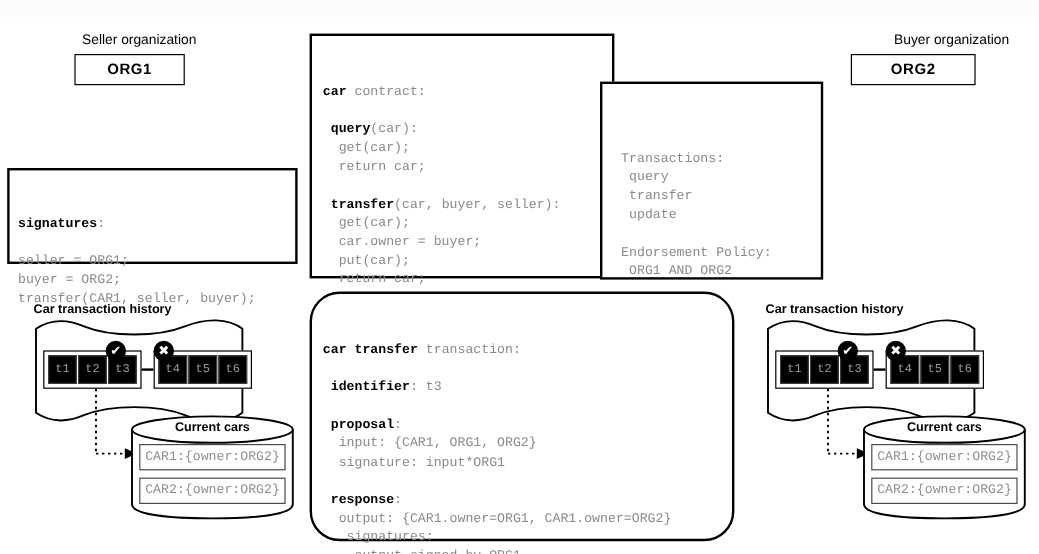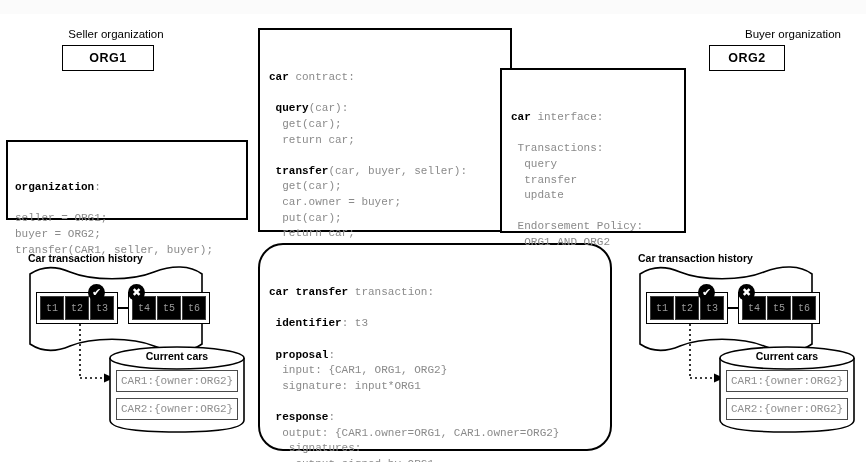--- a/index.html
+++ b/index.html
@@ -127,32 +127,32 @@
 <body>
 
 <div id="canvas">
 
   <div class="topband"></div>
 
   <div class="orglabel" style="left:56px; top:28px; width:120px;">Seller organization</div>
   <div class="orgbox" style="left:62px; top:45px; width:92px; height:26px;">ORG1</div>
 
   <div class="orglabel" style="left:733px; top:28px; width:120px;">Buyer organization</div>
-  <div class="orgbox" style="left:709px; top:45px; width:76px; height:26px;">ORG2</div>
+  <div class="orgbox" style="left:709px; top:45px; width:104px; height:26px;">ORG2</div>
 
   <div class="codebox" style="left:6px; top:140px; width:242px; height:80px; padding:7px 0 0 7px; font-size:11px;">
-    <div><div class="line"><b>organization</b>:</div><div class="line">&nbsp;</div><div class="line">seller = ORG1;</div><div class="line">buyer = ORG2;</div><div class="line">transfer(CAR1, seller, buyer);</div></div>
+    <div><div class="line"><b>signatures</b>:</div><div class="line">&nbsp;</div><div class="line">seller = ORG1;</div><div class="line">buyer = ORG2;</div><div class="line">transfer(CAR1, seller, buyer);</div></div>
   </div>
 
   <div class="codebox" style="left:258px; top:28px; width:254px; height:204px; padding:9px 0 0 9px; font-size:11px;">
     <div><div class="line"><b>car</b> contract:</div><div class="line">&nbsp;</div><div class="line"> <b>query</b>(car):</div><div class="line">  get(car);</div><div class="line">  return car;</div><div class="line">&nbsp;</div><div class="line"> <b>transfer</b>(car, buyer, seller):</div><div class="line">  get(car);</div><div class="line">  car.owner = buyer;</div><div class="line">  put(car);</div><div class="line">  return car;</div></div>
   </div>
 
   <div class="codebox" style="left:500px; top:68px; width:186px; height:165px; padding:9px 0 0 9px; font-size:11px; z-index:5;">
-    <div><div class="line"><b>car</b> interface:</div><div class="line">&nbsp;</div><div class="line"> Transactions:</div><div class="line">  query</div><div class="line">  transfer</div><div class="line">  update</div><div class="line">&nbsp;</div><div class="line"> Endorsement Policy:</div><div class="line">  ORG1 AND ORG2</div></div>
+    <div><div class="line">&nbsp;</div><div class="line"> Transactions:</div><div class="line">  query</div><div class="line">  transfer</div><div class="line">  update</div><div class="line">&nbsp;</div><div class="line"> Endorsement Policy:</div><div class="line">  ORG1 AND ORG2</div></div>
   </div>
 
   <div class="codebox" style="left:258px; top:243px; width:354px; height:208px; padding:9px 0 0 9px; font-size:11px;border-radius:25px;">
     <div><div class="line"><b>car transfer</b> transaction:</div><div class="line">&nbsp;</div><div class="line"> <b>identifier</b>: t3</div><div class="line">&nbsp;</div><div class="line"> <b>proposal</b>:</div><div class="line">  input: {CAR1, ORG1, ORG2}</div><div class="line">  signature: input*ORG1</div><div class="line">&nbsp;</div><div class="line"> <b>response</b>:</div><div class="line">  output: {CAR1.owner=ORG1, CAR1.owner=ORG2}</div><div class="line">   signatures:</div><div class="line">    output signed by ORG1</div></div>
   </div>
 
   <div class="ledgergroup" style="left:6px; top:252px; width:250px; height:185px;">
 
     <div class="ledgertitle" style="left:6px; top:0px;">Car transaction history</div>
 

